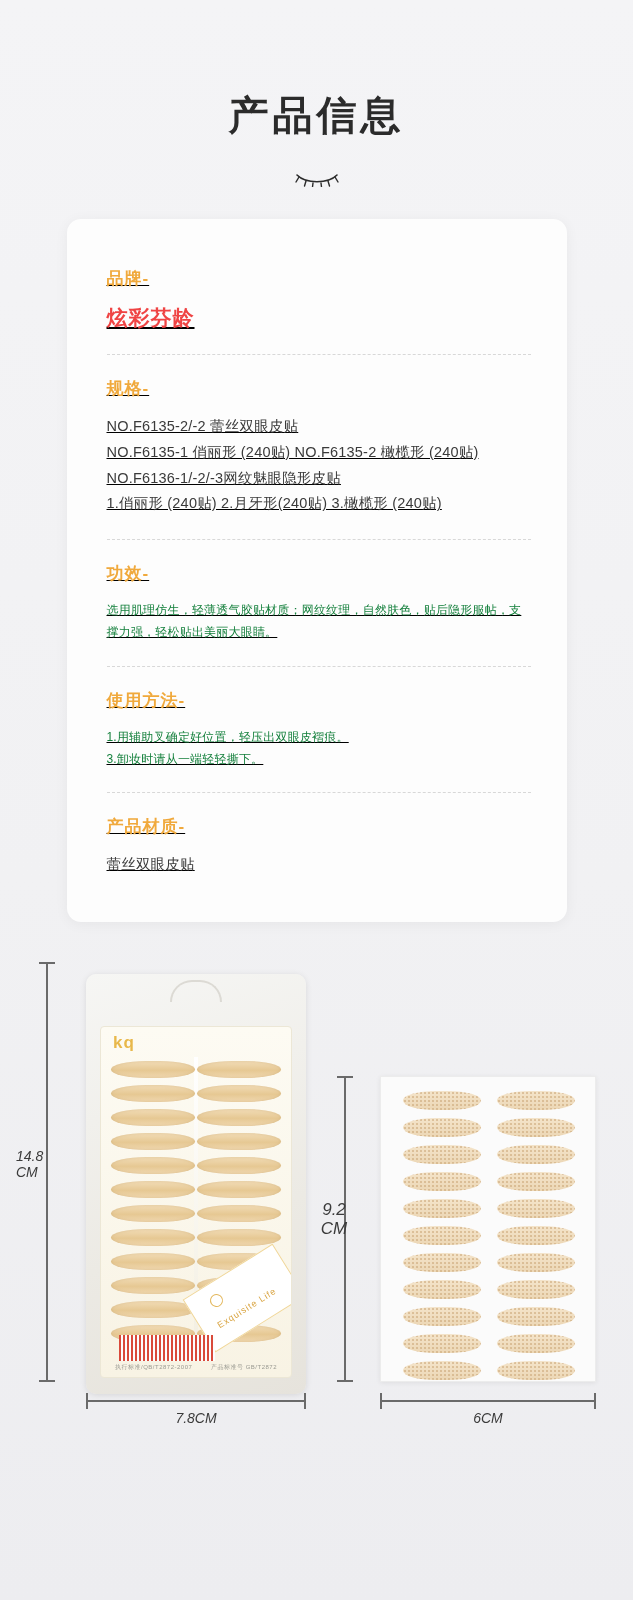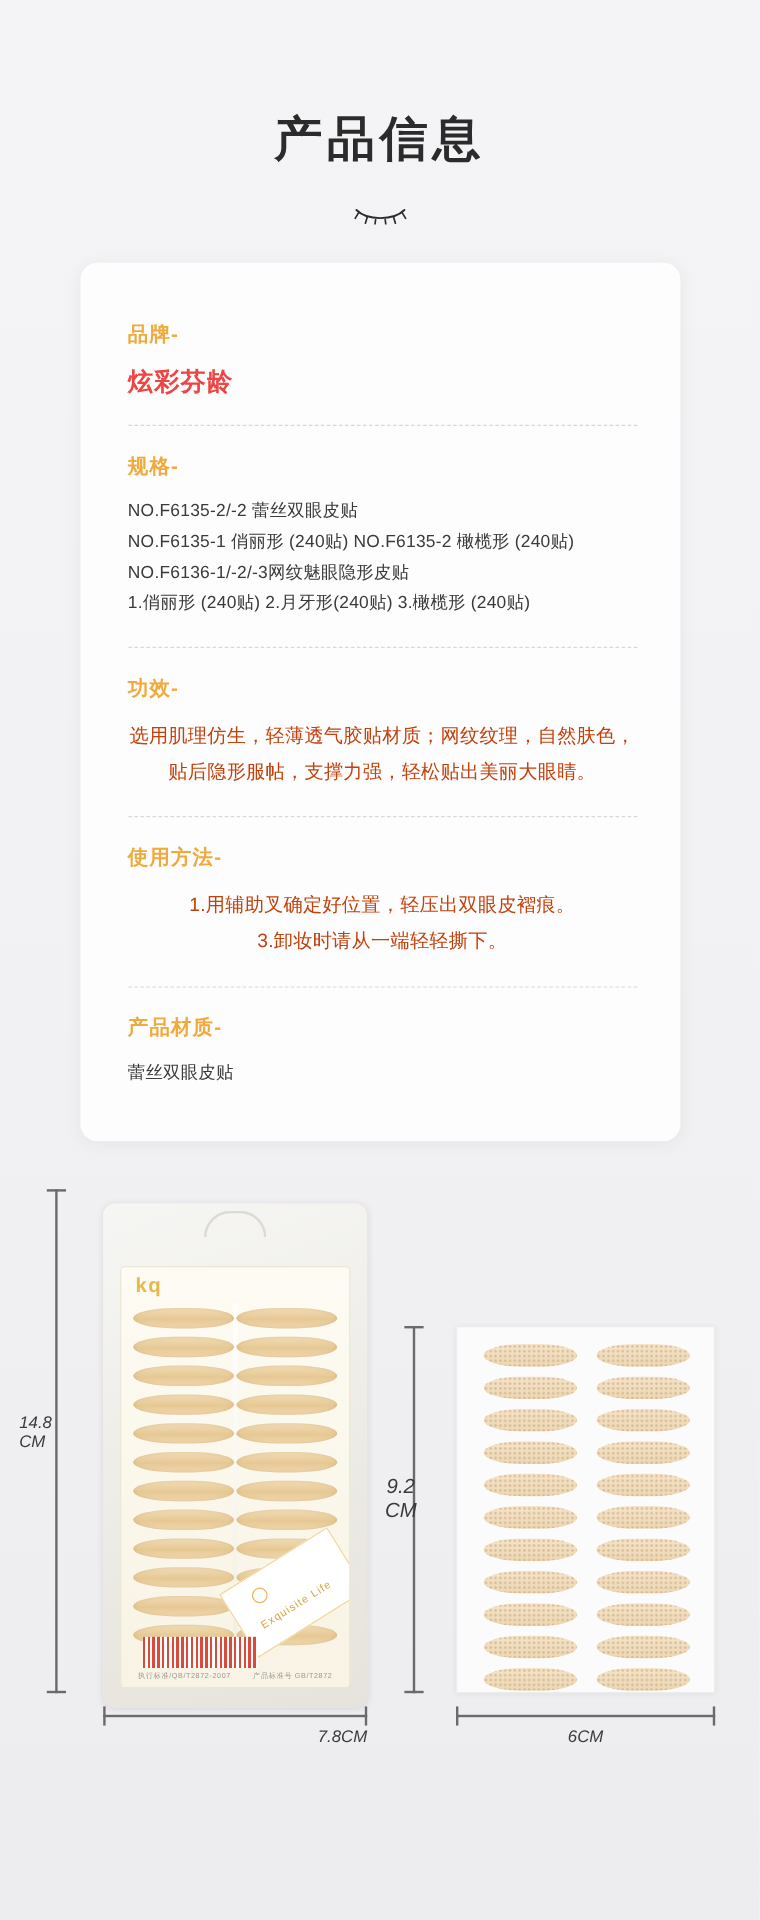--- a/index.html
+++ b/index.html
@@ -37,20 +37,21 @@
 
   
   .card {
     position: relative;
     margin: 32px auto 0;
     width: 500px;
     background: #fdfdfd;
     border-radius: 14px;
     box-shadow: 0 2px 14px rgba(0,0,0,0.05);
     padding: 48px 36px 44px 40px;
+    text-decoration: underline;
   }
   .section { }
   .sec-title {
     color: #f0a93c;
     font-size: 17px;
     font-weight: 700;
     letter-spacing: 1px;
     margin-bottom: 14px;
   }
   .brand-name {
@@ -59,25 +60,24 @@
     color: #ef4444;
     letter-spacing: 1px;
   }
   .body-line {
     font-size: 14.5px;
     color: #3a3a3a;
     line-height: 1.78;
     letter-spacing: 0.2px;
   }
   .body-para {
-    font-size: 16px;
-    color: #c2410c;
+    font-size: 12px;
+    color: #15803d;
     line-height: 1.85;
     letter-spacing: 0.2px;
-    text-align: center;
   }
   .divider {
     margin: 22px 0 22px 0;
     height: 1px;
     border-top: 1px dashed #d8d8d8;
   }
 
   
   .photos {
     position: relative;
@@ -166,21 +166,21 @@
   .h-ruler.left { left: 86px; width: 220px; }
   .h-ruler.right { left: 380px; width: 216px; }
   .h-label {
     position: absolute;
     top: 462px;
     font-size: 14px;
     color: #3b3b3b;
     font-style: italic;
     text-align: center;
   }
-  .h-label.left { left: 86px; width: 220px; text-align: right; }
+  .h-label.left { left: 86px; width: 220px; }
   .h-label.right { left: 380px; width: 216px; }
 
   
   .package {
     position: absolute;
     left: 86px;
     top: 26px;
     width: 220px;
     height: 420px;
     background: linear-gradient(160deg,#f6f6f4 0%,#eceae4 60%,#e6e3dc 100%);

